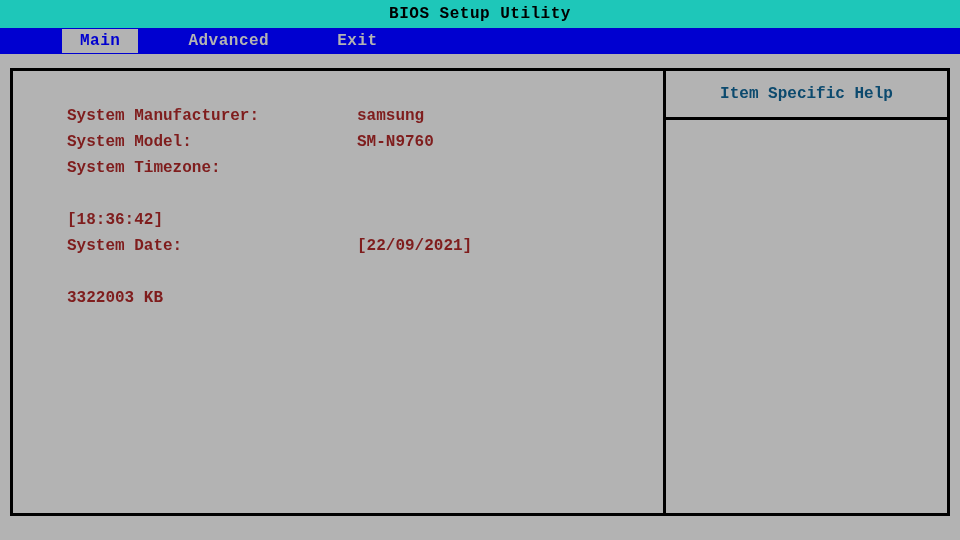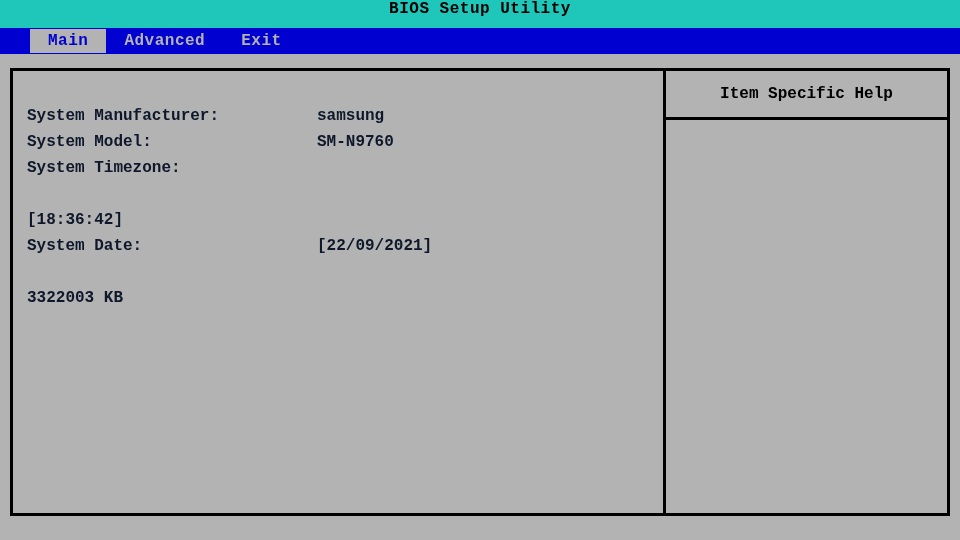--- a/index.html
+++ b/index.html
@@ -14,63 +14,64 @@
       font-family: "Courier New", Courier, monospace;
       font-weight: bold;
       font-size: 16px;
       overflow: hidden;
     }
     .title-bar {
       width: 100%;
       height: 28px;
       background: #1ec7b9;
       display: flex;
-      align-items: flex-start;
+      align-items: center;
       justify-content: center;
       color: #000;
       font-weight: bold;
       letter-spacing: 0.5px;
     }
     .menu-bar {
       width: 100%;
       height: 26px;
       background: #0000d0;
       display: flex;
       align-items: center;
       padding-left: 30px;
     }
     .menu-item {
       padding: 3px 18px;
       color: #b3b3b3;
       font-weight: bold;
       letter-spacing: 0.5px;
+      margin-left: 32px;
     }
     .menu-item.active {
       background: #b3b3b3;
       color: #0000d0;
     }
     .content-area {
       width: 100%;
       padding: 14px 10px 10px 10px;
     }
     .panels {
       display: flex;
       border: 3px solid #000;
       height: 448px;
     }
     .main-panel {
       flex: 1;
-      padding: 32px 0 0 14px;
-      color: #0f172a;
+      padding: 32px 0 0 54px;
+      color: #7f1d1d;
     }
     .help-panel {
       width: 284px;
       border-left: 3px solid #000;
       text-align: center;
-      color: #000000;
+      color: #0c4a6e;
     }
     .help-header {
       padding: 14px 0;
       border-bottom: 3px solid #000;
       font-weight: bold;
     }
     .info-row {
       display: flex;
       line-height: 26px;
     }

